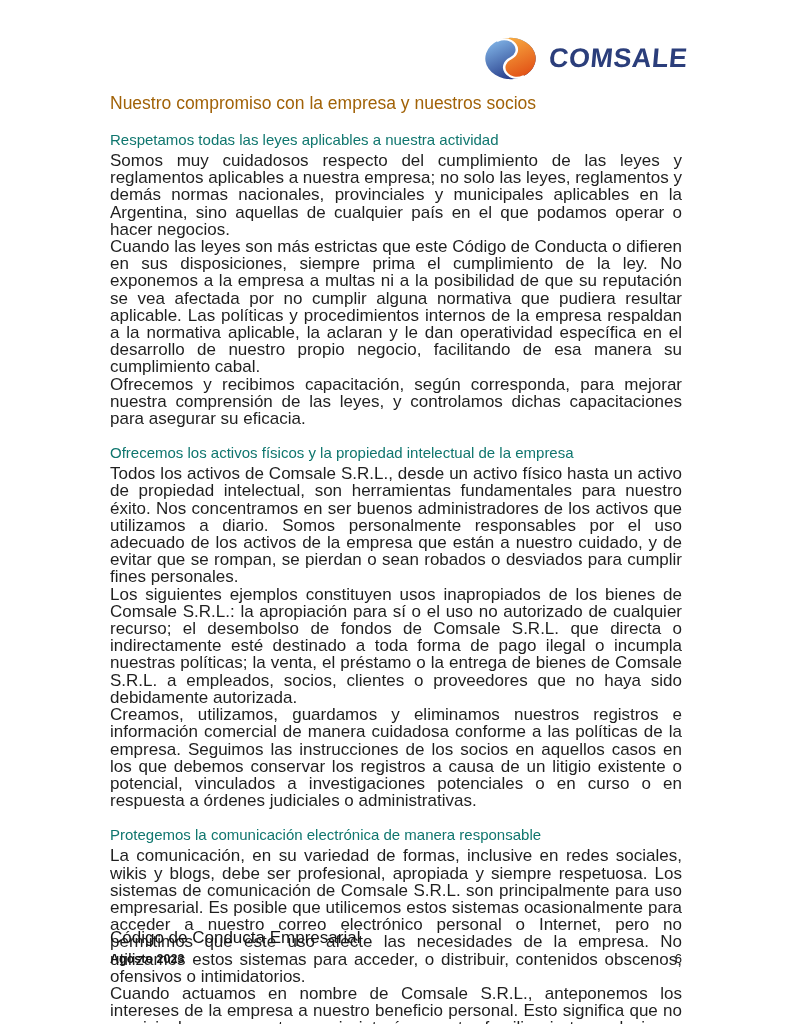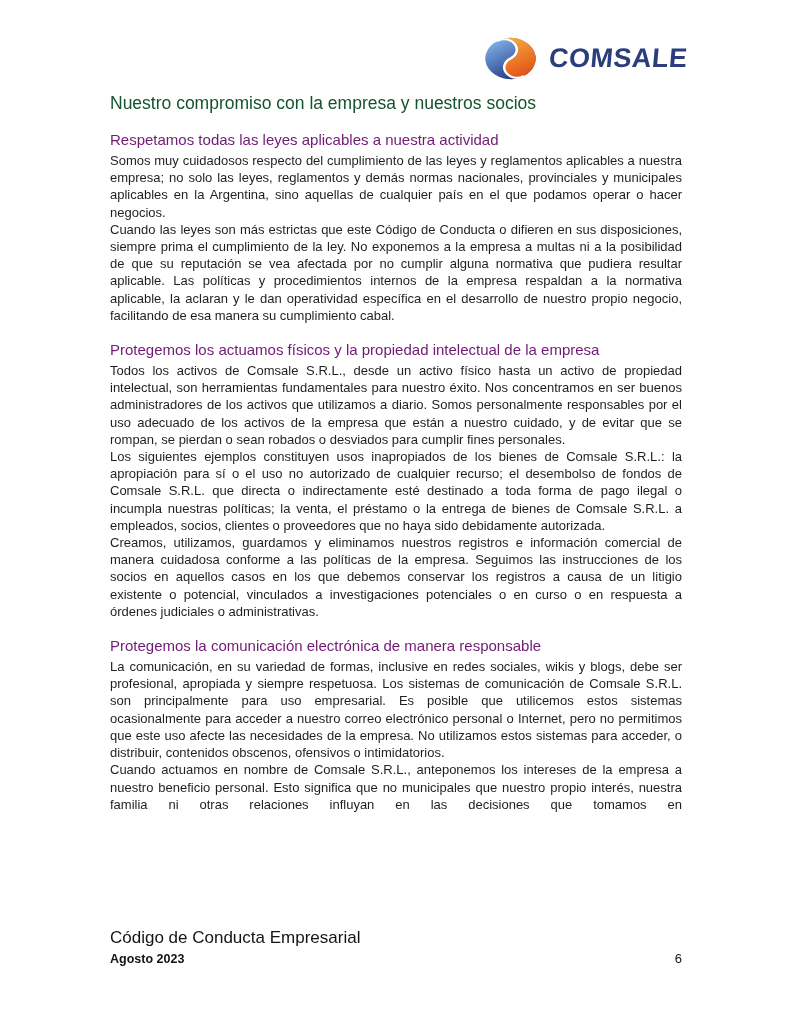--- a/index.html
+++ b/index.html
@@ -28,33 +28,33 @@
   
   .content{
     position:absolute;
     left:110px;top:93px;
     width:572px;
     color:#1f1f1f;
   }
   .doc-title{
     font-size:17.5px;
     font-weight:400;
-    color:#14532d;
+    color:#a16207;
     margin:0 0 0 0;
     line-height:21px;
   }
   .section h2{
     font-size:15px;
     font-weight:400;
-    color:#701a75;
+    color:#0f766e;
     margin:17px 0 3px 0;
     line-height:18px;
   }
   .section p{
-    font-size:13px;
+    font-size:17px;
     line-height:17.2px;
     text-align:justify;
     margin:0;
   }
   .section p.justify-last{ text-align-last:justify; }
   
   .footer{
     position:absolute;
     left:110px;top:928px;
     width:572px;
@@ -101,24 +101,25 @@
     <span class="logo-text">COMSALE</span>
   </div>
 
   <div class="content">
     <h1 class="doc-title">Nuestro compromiso con la empresa y nuestros socios</h1>
 
     <div class="section">
       <h2>Respetamos todas las leyes aplicables a nuestra actividad</h2>
       <p>Somos muy cuidadosos respecto del cumplimiento de las leyes y reglamentos aplicables a nuestra empresa; no solo las leyes, reglamentos y demás normas nacionales, provinciales y municipales aplicables en la Argentina, sino aquellas de cualquier país en el que podamos operar o hacer negocios.</p>
       <p>Cuando las leyes son más estrictas que este Código de Conducta o difieren en sus disposiciones, siempre prima el cumplimiento de la ley. No exponemos a la empresa a multas ni a la posibilidad de que su reputación se vea afectada por no cumplir alguna normativa que pudiera resultar aplicable. Las políticas y procedimientos internos de la empresa respaldan a la normativa aplicable, la aclaran y le dan operatividad específica en el desarrollo de nuestro propio negocio, facilitando de esa manera su cumplimiento cabal.</p>
+      <p>Ofrecemos y recibimos capacitación, según corresponda, para mejorar nuestra comprensión de las leyes, y controlamos dichas capacitaciones para asegurar su eficacia.</p>
     </div>
 
     <div class="section">
-      <h2>Protegemos los actuamos físicos y la propiedad intelectual de la empresa</h2>
+      <h2>Ofrecemos los activos físicos y la propiedad intelectual de la empresa</h2>
       <p>Todos los activos de Comsale S.R.L., desde un activo físico hasta un activo de propiedad intelectual, son herramientas fundamentales para nuestro éxito. Nos concentramos en ser buenos administradores de los activos que utilizamos a diario. Somos personalmente responsables por el uso adecuado de los activos de la empresa que están a nuestro cuidado, y de evitar que se rompan, se pierdan o sean robados o desviados para cumplir fines personales.</p>
       <p>Los siguientes ejemplos constituyen usos inapropiados de los bienes de Comsale S.R.L.: la apropiación para sí o el uso no autorizado de cualquier recurso; el desembolso de fondos de Comsale S.R.L. que directa o indirectamente esté destinado a toda forma de pago ilegal o incumpla nuestras políticas; la venta, el préstamo o la entrega de bienes de Comsale S.R.L. a empleados, socios, clientes o proveedores que no haya sido debidamente autorizada.</p>
     </div>
 
     <div class="section">
       <p>Creamos, utilizamos, guardamos y eliminamos nuestros registros e información comercial de manera cuidadosa conforme a las políticas de la empresa. Seguimos las instrucciones de los socios en aquellos casos en los que debemos conservar los registros a causa de un litigio existente o potencial, vinculados a investigaciones potenciales o en curso o en respuesta a órdenes judiciales o administrativas.</p>
     </div>
 
     <div class="section">
       <h2>Protegemos la comunicación electrónica de manera responsable</h2>

